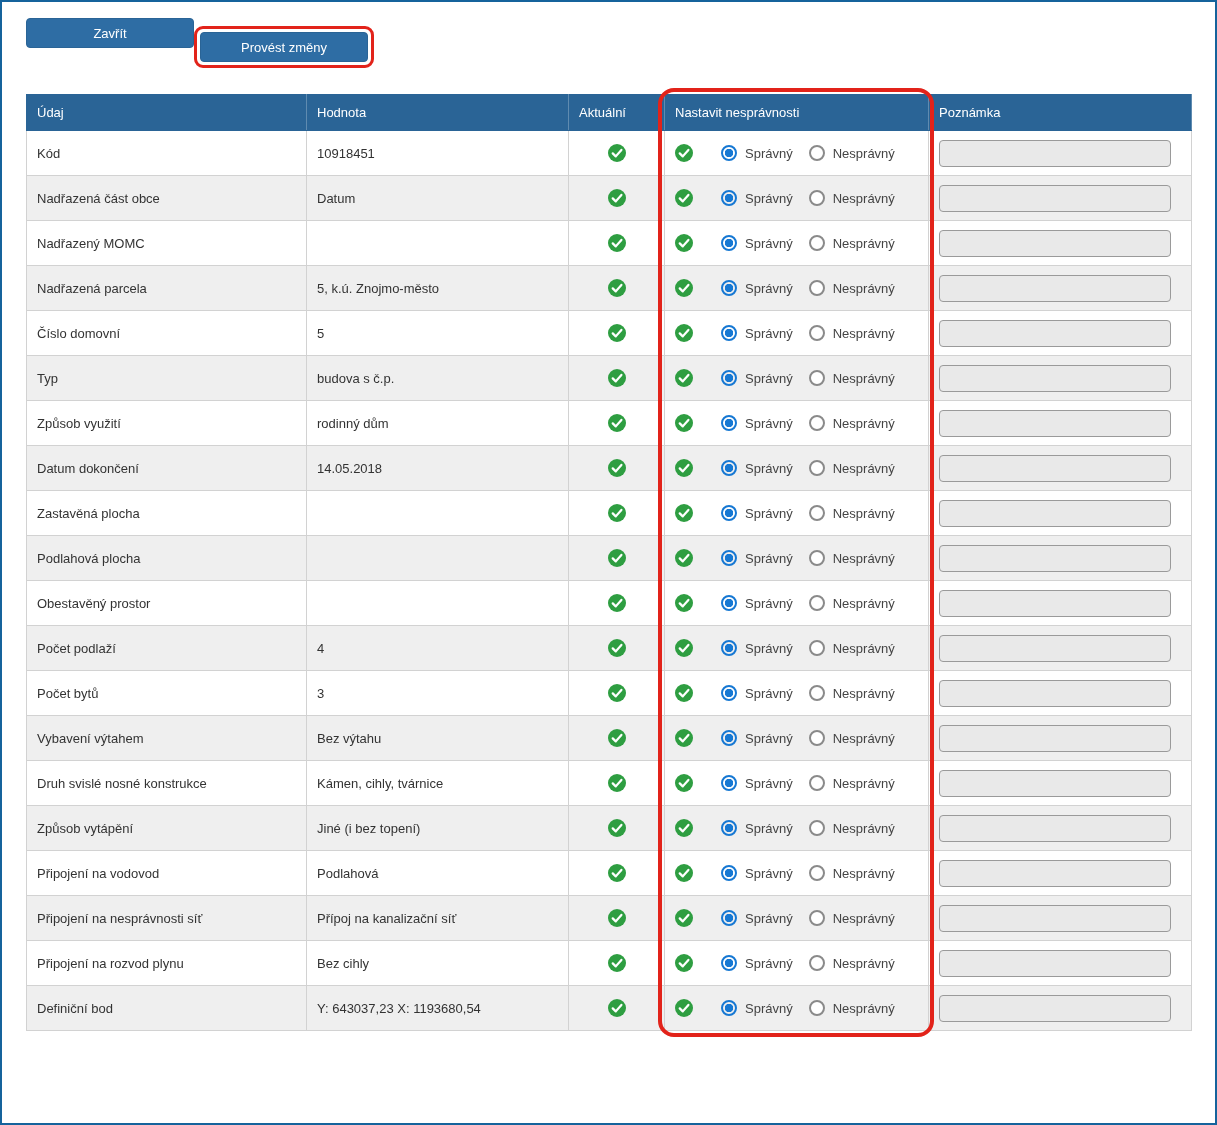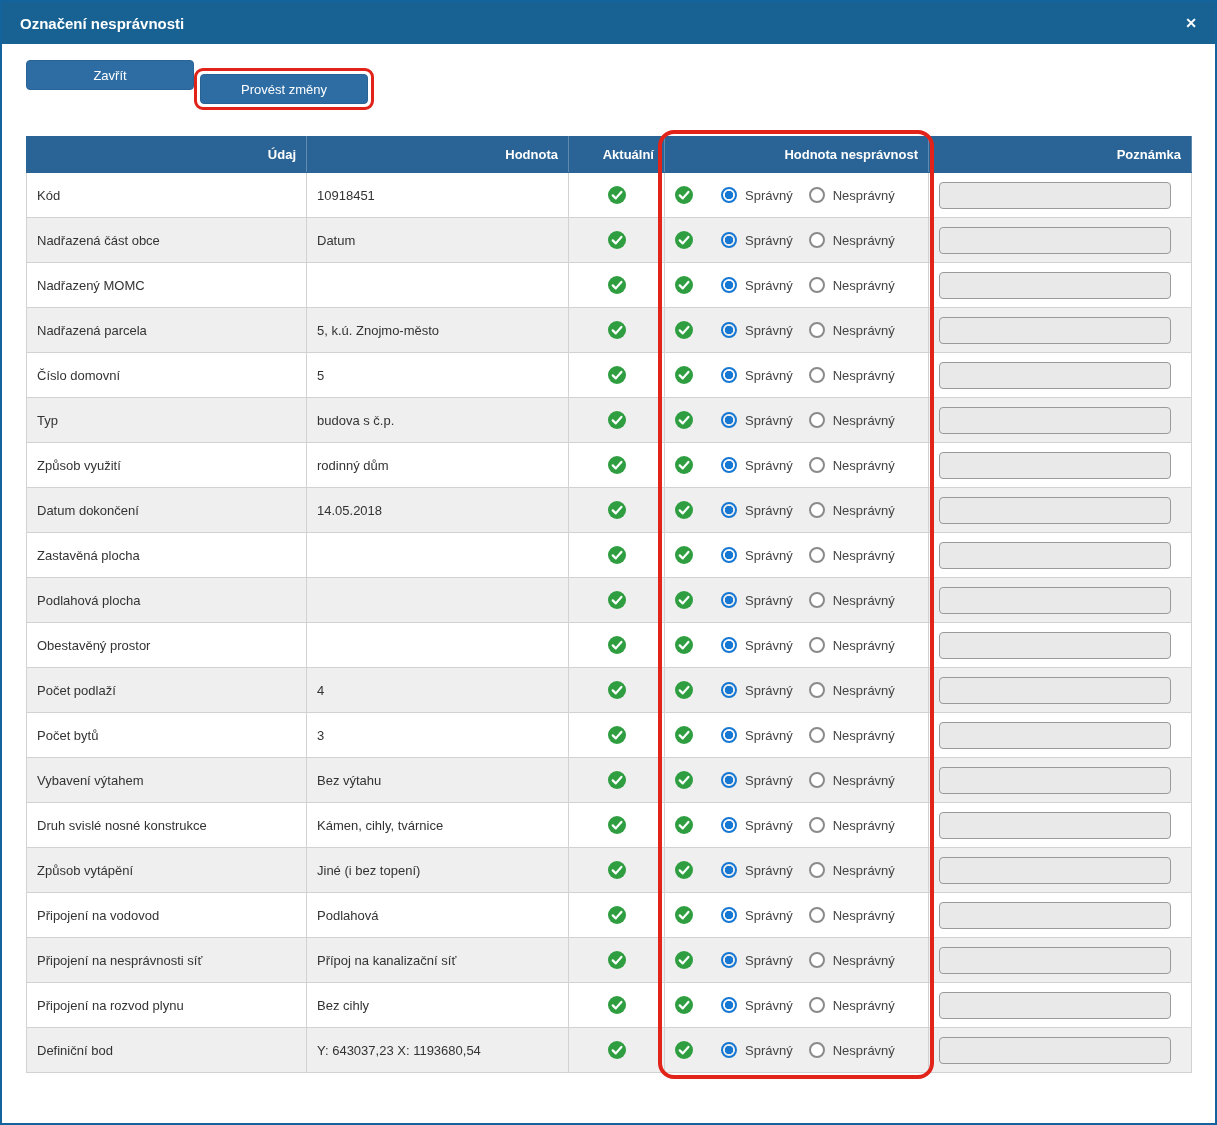--- a/index.html
+++ b/index.html
@@ -56,21 +56,21 @@
   .table-wrap { margin: 0 24px; position: relative; }
   table {
     border-collapse: collapse;
     width: 100%;
     table-layout: fixed;
     font-size: 13px;
     color: #333;
   }
   th {
     background: #2a6496; color: #fff;
-    text-align: right; font-weight: bold;
+    text-align: left; font-weight: normal;
     padding: 10px 10px;
     border: 1px solid #2a6496;
     border-right-color: rgba(255,255,255,0.25);
     font-size: 13px;
   }
   td {
     border: 1px solid #d2d2d2;
     padding: 6px 10px;
     height: 45px;
     vertical-align: middle;
@@ -118,24 +118,20 @@
     border: 4px solid #e2231a;
     border-radius: 16px;
     pointer-events: none;
   }
 </style>
 </head>
 <body>
 
 <div class="page">
 
-  <div class="titlebar">
-    <span class="title">Označení nesprávnosti</span>
-    <span class="close">✕</span>
-  </div>
 
   <div class="header-row">
     <div class="actions">
       <button class="btn">Zavřít</button>
       <div class="red-wrap">
         <button class="btn">Provést změny</button>
       </div>
     </div>
   </div>
 
@@ -146,21 +142,21 @@
         <col style="width:262px">
         <col style="width:96px">
         <col style="width:264px">
         <col style="width:263px">
       </colgroup>
       <thead>
         <tr>
           <th>Údaj</th>
           <th>Hodnota</th>
           <th>Aktuální</th>
-          <th>Hodnota nesprávnost</th>
+          <th>Nastavit nesprávnosti</th>
           <th>Poznámka</th>
         </tr>
       </thead>
       <tbody>
   <tr>
     <td>Kód</td>
     <td>10918451</td>
     <td class="c-aktualni">
       <span class="check">
         <svg width="18" height="18" viewBox="0 0 16 16">

